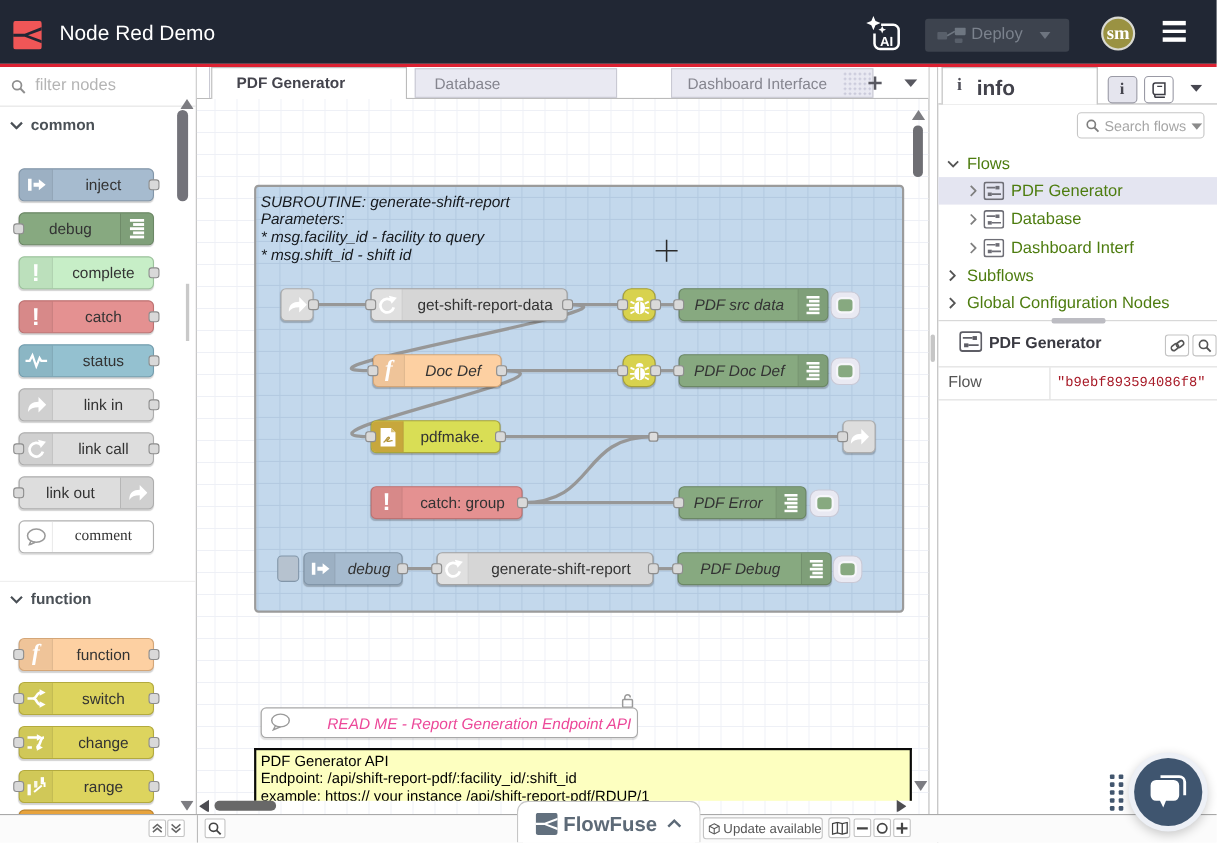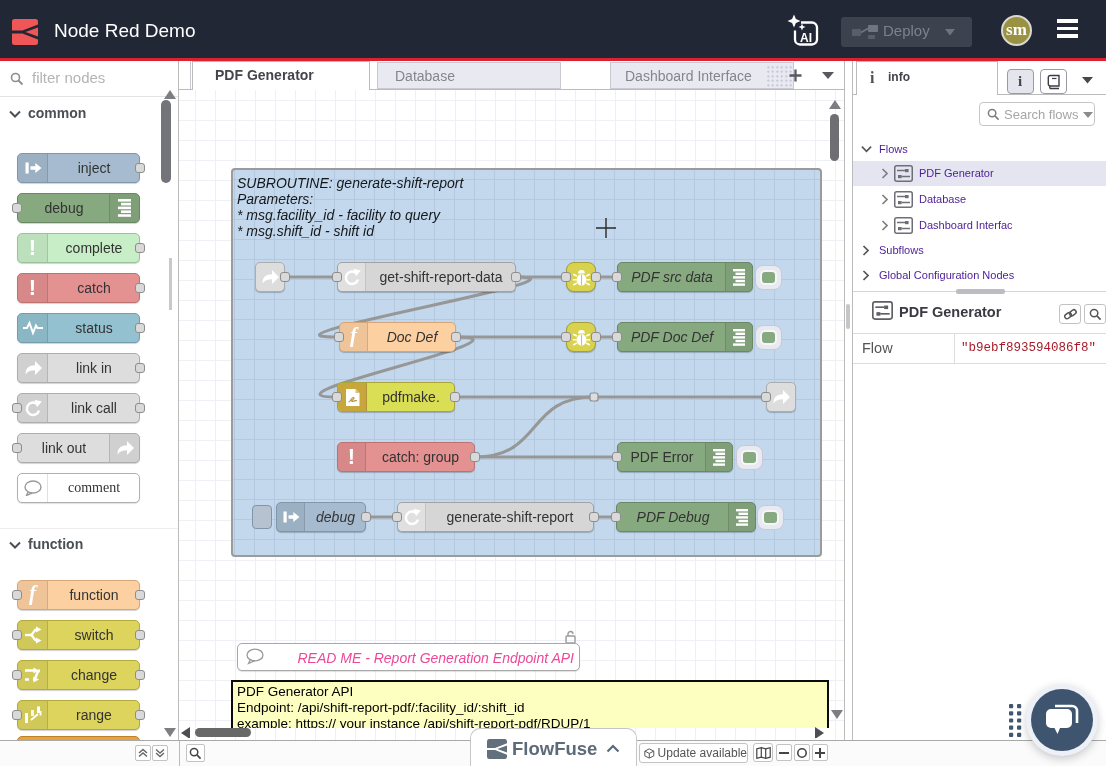--- a/index.html
+++ b/index.html
@@ -22,21 +22,21 @@
 .nicon.l { left:0; border-right:1px solid rgba(0,0,0,0.13); border-radius:4px 0 0 4px; }
 .nicon.r { right:0; border-left:1px solid rgba(0,0,0,0.13); border-radius:0 4px 4px 0; }
 .nlbl { position:absolute; top:0; height:28px; line-height:28px; text-align:center; white-space:nowrap; }
 .port { position:absolute; width:10px; height:10px; background:#d9d9d9; border:1px solid #8d8d8d; border-radius:3px; z-index:3; }
 .pl { left:-6px; top:9px; } .pr { right:-6px; top:9px; }
 .pnode { position:absolute; left:17px; width:123px; height:30px; border-radius:5px; border:1px solid; font-size:14px; color:#333; box-shadow:0 1px 1px rgba(0,0,0,0.18); }
 .pnode .nicon { width:30px; }
 .cat { position:absolute; left:28px; font-size:14px; font-weight:bold; color:#4a5056; }
 .toggle { position:absolute; width:27px; height:25px; background:#e9e9f2; border:1px solid #c9c9d6; border-radius:8px; z-index:4; }
 .toggle i { position:absolute; left:4px; top:4px; width:17px; height:15px; background:#87a980; border:2px solid #f6f6fa; border-radius:5px; display:block; }
-.trow { position:absolute; left:0; width:254px; height:25px; font-size:11px; color:#4c1d95; line-height:25px; }
+.trow { position:absolute; left:0; width:254px; height:25px; font-size:15px; color:#4d7c0f; line-height:25px; }
 .fbtn { position:absolute; background:#fff; border:1px solid #c3c3c3; border-radius:3px; display:flex; align-items:center; justify-content:center; }
 </style>
 </head>
 <body>
 <div id="header">
   <svg class="abs" style="left:12px;top:19px" width="26" height="26" viewBox="0 0 26 26">
     <rect x="0" y="0" width="26" height="26" rx="2.5" fill="#ef5657"></rect>
     <path d="M-1 11.6 L10.5 11.6 L26 5.6 L26 8.4 L13.5 13 L26 17.6 L26 20.4 L10.5 14.4 L-1 14.4 Z" fill="#212734"></path>
   </svg>
   <div class="abs" style="left:54px;top:20px;font-size:19px;color:#fff;">Node Red Demo</div>
@@ -390,21 +390,21 @@
           <svg width="13" height="17" viewBox="0 0 13 17">
             <g fill="#fff">
               <rect x="0" y="0" width="12" height="2.4"></rect>
               <rect x="2.5" y="3.6" width="9.5" height="2.4"></rect>
               <rect x="0" y="7.2" width="12" height="2.4"></rect>
               <rect x="2.5" y="10.8" width="9.5" height="2.4"></rect>
               <rect x="0" y="14.4" width="12" height="2.4"></rect>
             </g>
           </svg>
         </div>
-    <div class="nlbl" style="left:0;width:88px;">PDF Error</div>
+    <div class="nlbl" style="left:0;width:88px;font-style:italic;">PDF Error</div>
     <div class="port pl"></div>
   </div>
   <div class="toggle" style="left:557px;top:355px;">
         <i></i>
       </div>
 
   <div class="abs" style="left:73px;top:415px;width:20px;height:24px;background:#b6c2cf;border:1px solid #8296a9;border-radius:4px;"></div>
   <div class="node" style="left:97px;top:412px;width:90px;background:#a6bbcf;border-color:#8296a9;">
     <div class="nicon l">
           <svg width="20" height="20" viewBox="0 0 20 20">
@@ -473,21 +473,21 @@
   <div class="abs" style="left:16px;top:638px;width:56px;height:9px;background:#686868;border-radius:5px;"></div>
   <svg class="abs" style="left:636px;top:637px" width="9" height="11">
         <path d="M9 6 L0 0 L0 12 Z" fill="#4d4d52"></path>
       </svg>
 </div>
 </div>
 <div id="sidebar">
   <div class="abs" style="left:0;top:0;width:254px;height:34px;border-bottom:1px solid #bbb;background:#fff;"></div>
   <div class="abs" style="left:3px;top:0;width:142px;height:34px;background:#fff;border:1px solid #bbb;border-bottom:none;z-index:2;">
     <div class="abs" style="left:13px;top:7px;font-family:'Liberation Serif',serif;font-weight:bold;font-size:16px;color:#50505a;">i</div>
-    <div class="abs" style="left:31px;top:8px;font-size:12px;font-weight:bold;color:#43434c;">info</div>
+    <div class="abs" style="left:31px;top:8px;font-size:19px;font-weight:bold;color:#43434c;">info</div>
   </div>
   <div class="abs" style="left:154px;top:8px;width:27px;height:25px;background:#e5e5ee;border:1px solid #9a9aa5;border-radius:4px;">
     <div class="abs" style="left:10px;top:3px;font-family:'Liberation Serif',serif;font-weight:bold;font-size:15px;color:#45454e;">i</div>
   </div>
   <div class="abs" style="left:187px;top:8px;width:27px;height:25px;background:#fff;border:1px solid #9a9aa5;border-radius:4px;">
     <svg class="abs" style="left:5px;top:4px" width="16" height="16" viewBox="0 0 16 16">
         <path d="M4.2 1.5 H13 V12 H4.2 A1.9 1.9 0 0 1 2.3 10.1 V3.4 A1.9 1.9 0 0 1 4.2 1.5 Z" fill="none" stroke="#3c3c44" stroke-width="1.4"></path>
         <path d="M4.2 12 A1.9 1.9 0 0 0 4.2 14.5 H13" fill="none" stroke="#3c3c44" stroke-width="1.4"></path>
         <path d="M6 4.5 H10.5" stroke="#3c3c44" stroke-width="1.2"></path>
       </svg>

